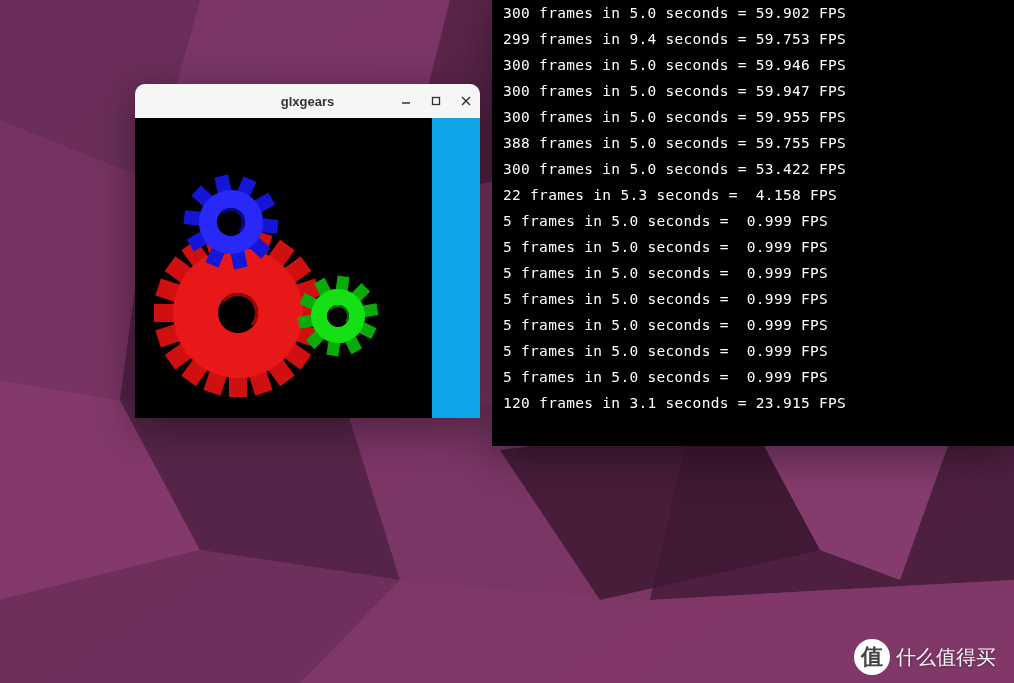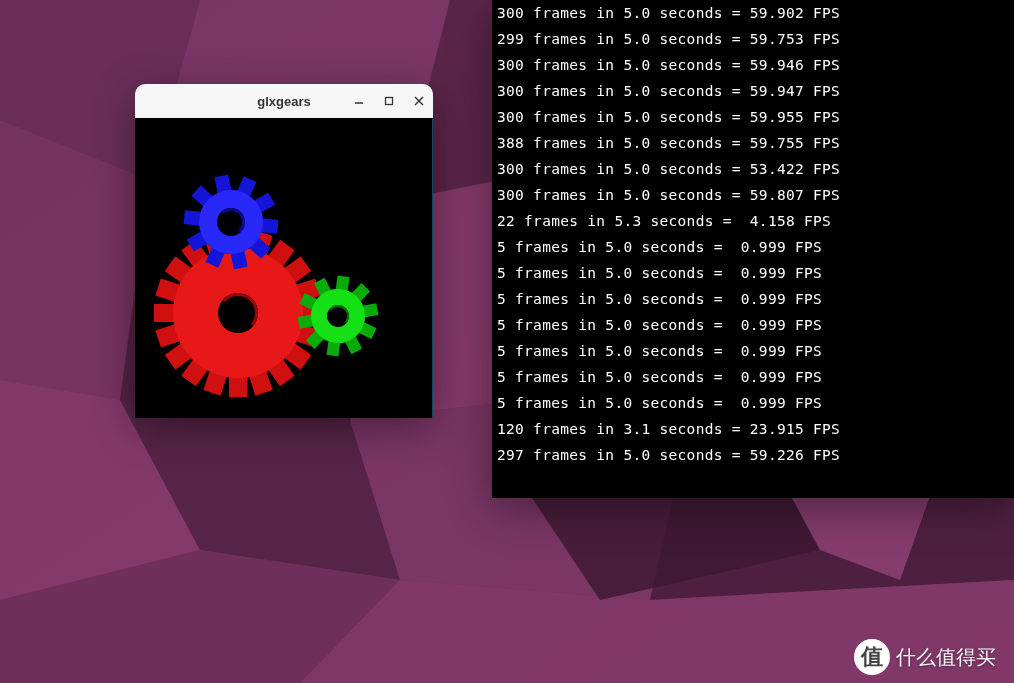--- a/index.html
+++ b/index.html
@@ -21,22 +21,22 @@
       background: #6e2e5c;
     }
     .desktop-bg svg {
       width: 100%;
       height: 100%;
     }
     .glxgears-window {
       position: absolute;
       left: 135px;
       top: 84px;
-      width: 298px;
-      background: #0c4a6e;
+      width: 345px;
+      background: #0ea5e9;
       border-radius: 10px 10px 0 0;
       box-shadow: 0 10px 40px rgba(0,0,0,0.4);
     }
     .titlebar {
       height: 34px;
       display: flex;
       align-items: center;
       justify-content: center;
       position: relative;
       background: #f6f6f6;
@@ -74,21 +74,21 @@
     .gears-canvas svg {
       width: 100%;
       height: 100%;
     }
     .terminal-window {
       position: absolute;
       left: 492px;
       top: 0;
       right: 0;
       background: #000;
-      padding: 0 0 30px 5px;
+      padding: 0 0 30px 11px;
       box-shadow: 0 10px 40px rgba(0,0,0,0.4);
     }
     .terminal-line {
       font-family: 'DejaVu Sans Mono', 'Ubuntu Mono', monospace;
       font-size: 14.5px;
       color: #fff;
       white-space: pre;
       line-height: 26px;
       letter-spacing: 0.3px;
     }
@@ -145,37 +145,35 @@
     <polygon points="0,600 200,550 400,580 300,683 0,683" fill="#6f305c" opacity="0.9"></polygon>
     <polygon points="400,580 650,600 1014,580 1014,683 300,683" fill="#833a6b" opacity="0.8"></polygon>
     <polygon points="500,450 750,420 820,550 600,600" fill="#3e1933" opacity="0.85"></polygon>
     <polygon points="750,420 950,440 900,580 820,550" fill="#9b4881" opacity="0.7"></polygon>
   </svg>
 </div>
 
 <div class="terminal-window">
   <div id="terminal-lines-container">
       <div class="terminal-line">300 frames in 5.0 seconds = 59.902 FPS</div>
-      <div class="terminal-line">299 frames in 5.0 seconds = 59.753 FPS</div>
+      <div class="terminal-line">299 frames in 9.4 seconds = 59.753 FPS</div>
       <div class="terminal-line">300 frames in 5.0 seconds = 59.946 FPS</div>
       <div class="terminal-line">300 frames in 5.0 seconds = 59.947 FPS</div>
       <div class="terminal-line">300 frames in 5.0 seconds = 59.955 FPS</div>
       <div class="terminal-line">388 frames in 5.0 seconds = 59.755 FPS</div>
       <div class="terminal-line">300 frames in 5.0 seconds = 53.422 FPS</div>
-      <div class="terminal-line">300 frames in 5.0 seconds = 59.807 FPS</div>
       <div class="terminal-line">22 frames in 5.3 seconds =  4.158 FPS</div>
       <div class="terminal-line">5 frames in 5.0 seconds =  0.999 FPS</div>
       <div class="terminal-line">5 frames in 5.0 seconds =  0.999 FPS</div>
       <div class="terminal-line">5 frames in 5.0 seconds =  0.999 FPS</div>
       <div class="terminal-line">5 frames in 5.0 seconds =  0.999 FPS</div>
       <div class="terminal-line">5 frames in 5.0 seconds =  0.999 FPS</div>
       <div class="terminal-line">5 frames in 5.0 seconds =  0.999 FPS</div>
       <div class="terminal-line">5 frames in 5.0 seconds =  0.999 FPS</div>
       <div class="terminal-line">120 frames in 3.1 seconds = 23.915 FPS</div>
-      <div class="terminal-line">297 frames in 5.0 seconds = 59.226 FPS</div>
     </div>
 </div>
 
 <div class="glxgears-window">
   <div class="titlebar">
     <span class="titlebar-title">glxgears</span>
     <div class="titlebar-controls">
       <div class="titlebar-btn">
         <svg width="12" height="12" viewBox="0 0 12 12">
             <line x1="2" y1="8" x2="10" y2="8" stroke="#333" stroke-width="1.5"></line>

